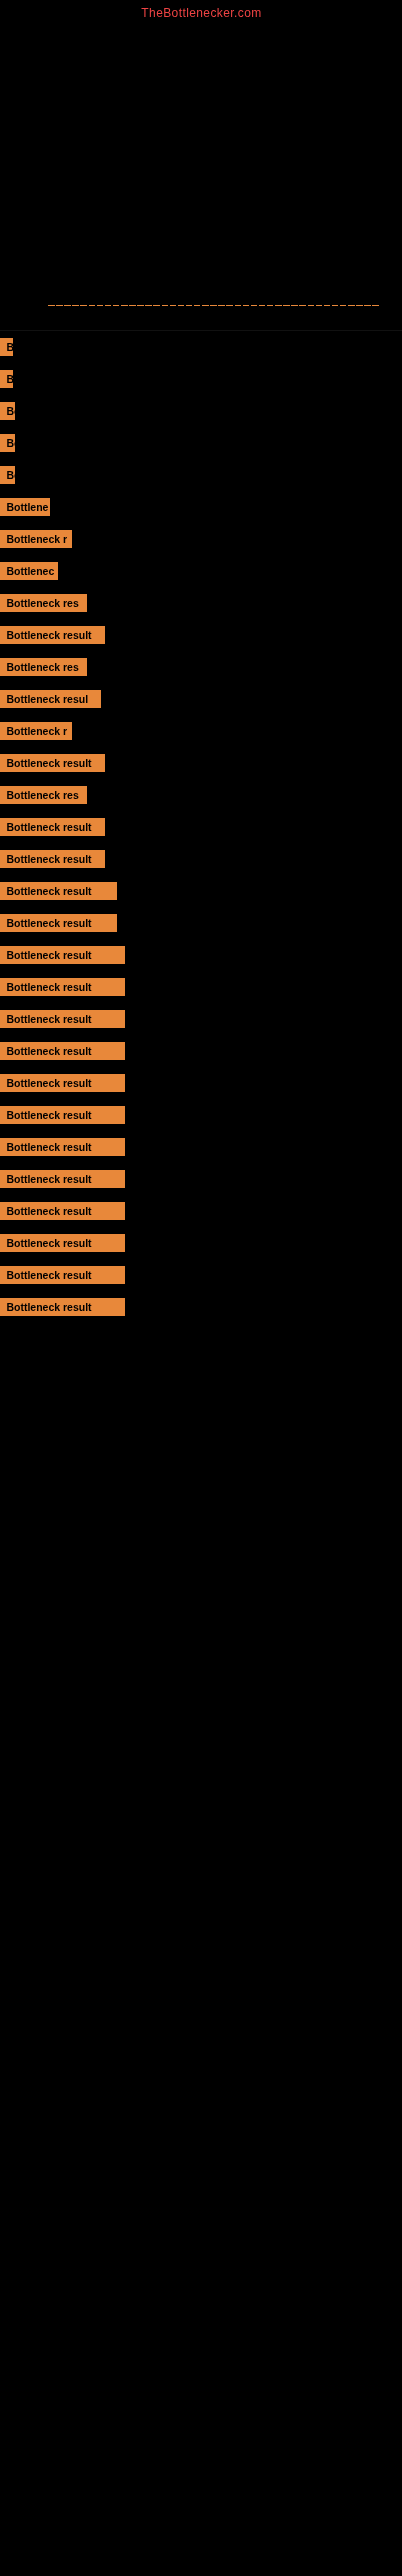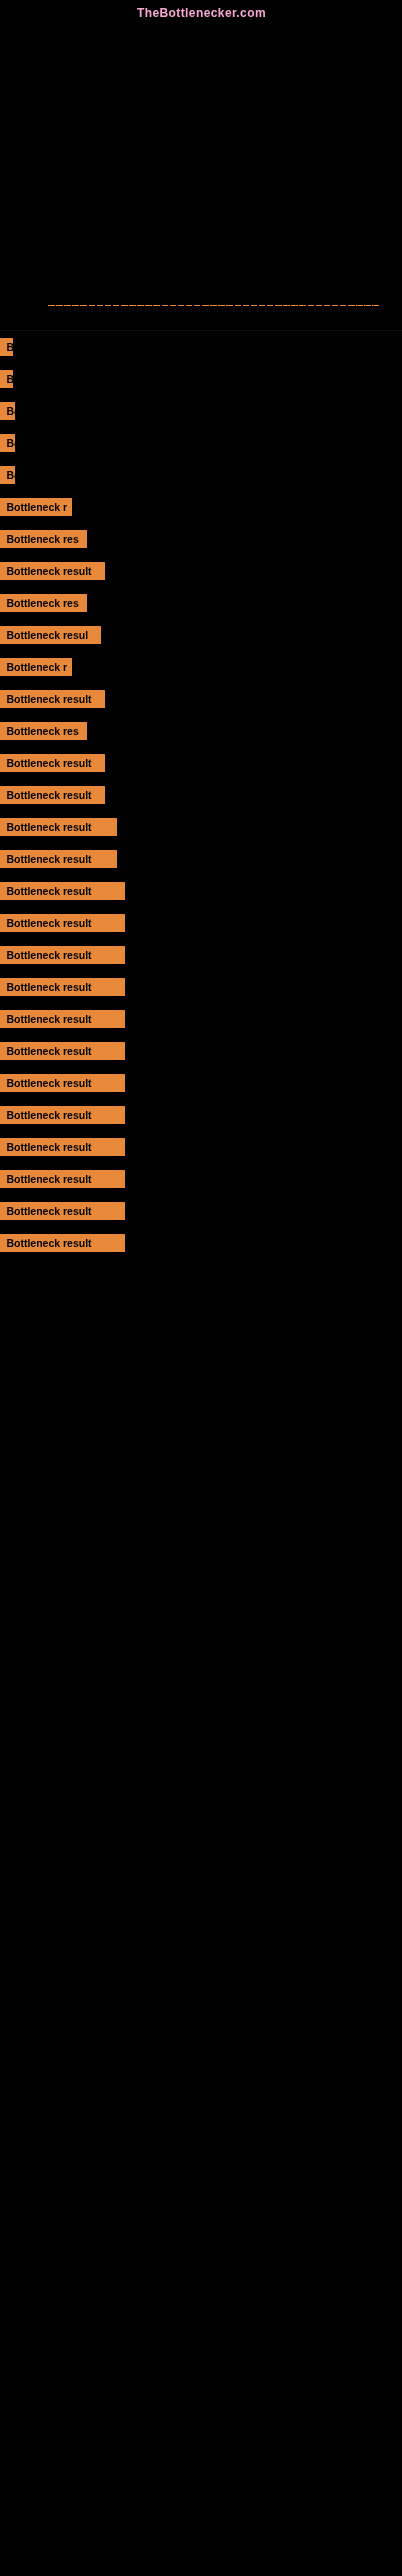--- a/index.html
+++ b/index.html
@@ -6,27 +6,26 @@
     body {
       background-color: #000;
       width: 403px;
       min-height: 2576px;
       font-family: Arial, sans-serif;
       position: relative;
       overflow-x: hidden;
     }
 
     .site-title {
-      color: #f9a8d4;
+      color: #ef4444;
       font-size: 12px;
       text-align: center;
       padding-top: 6.4px;
       padding-bottom: 3.2px;
       letter-spacing: 0.4px;
-      font-weight: bold;
     }
 
     .chart-area {
       width: 100%;
       height: 306px;
       background-color: #000;
       position: relative;
     }
 
     .bars-container {
@@ -241,23 +240,29 @@
     <div class="result-row">
       <span class="result-label" style="max-width: 14.5px; width: 14.5px;">Bo</span>
     </div>
     <div class="result-row">
       <span class="result-label" style="max-width: 14.5px; width: 14.5px;">Bo</span>
     </div>
     <div class="result-row">
       <span class="result-label" style="max-width: 14.5px; width: 14.5px;">Bo</span>
     </div>
     <div class="result-row">
+      <span class="result-label" style="max-width: 50px; width: 50px;">Bottlene</span>
+    </div>
+    <div class="result-row">
       <span class="result-label" style="max-width: 72px; width: 72px;">Bottleneck r</span>
     </div>
     <div class="result-row">
+      <span class="result-label" style="max-width: 58px; width: 58px;">Bottlenec</span>
+    </div>
+    <div class="result-row">
       <span class="result-label" style="max-width: 87px; width: 87px;">Bottleneck res</span>
     </div>
     <div class="result-row">
       <span class="result-label" style="max-width: 105px; width: 105px;">Bottleneck result</span>
     </div>
     <div class="result-row">
       <span class="result-label" style="max-width: 87px; width: 87px;">Bottleneck res</span>
     </div>
     <div class="result-row">
       <span class="result-label" style="max-width: 101px; width: 117px;">Bottleneck resul</span>

